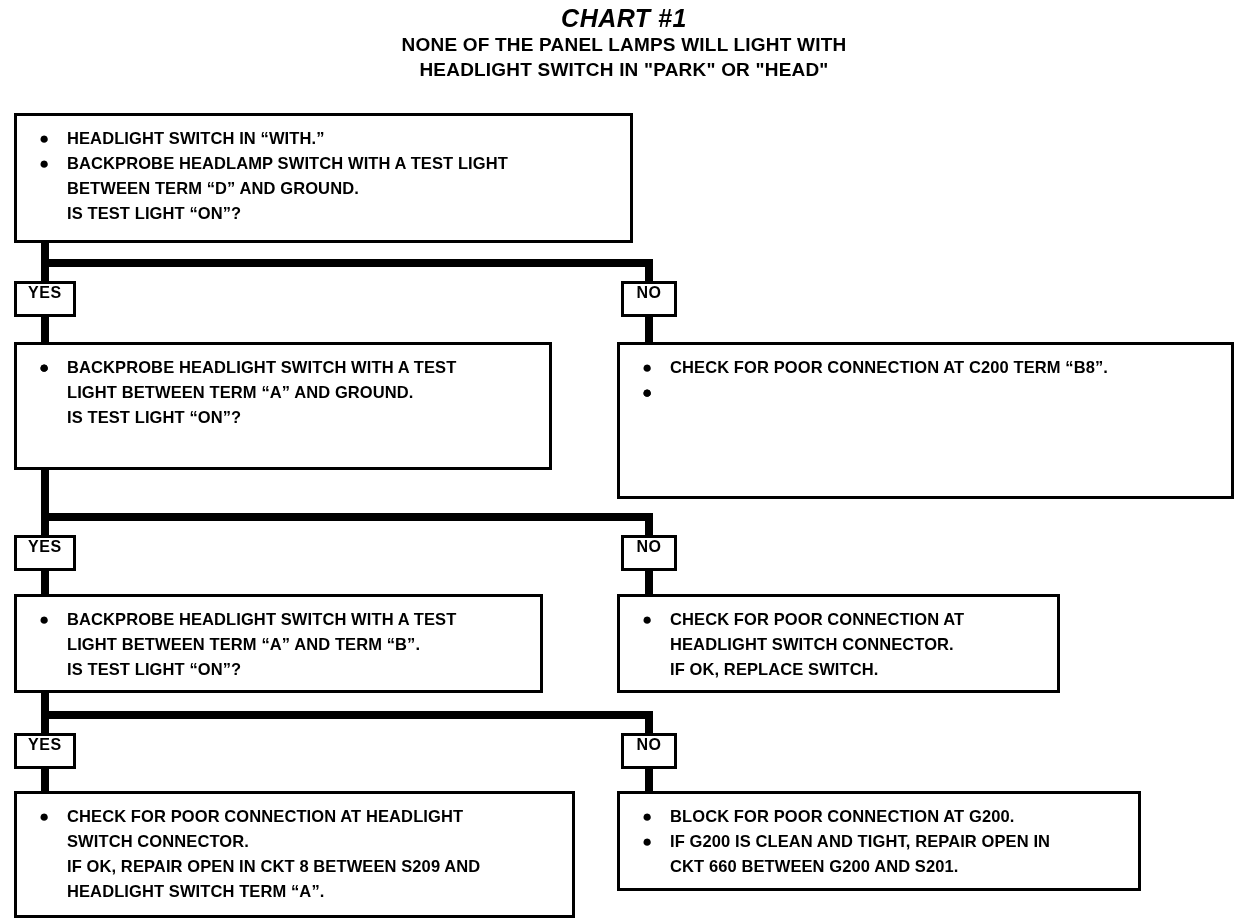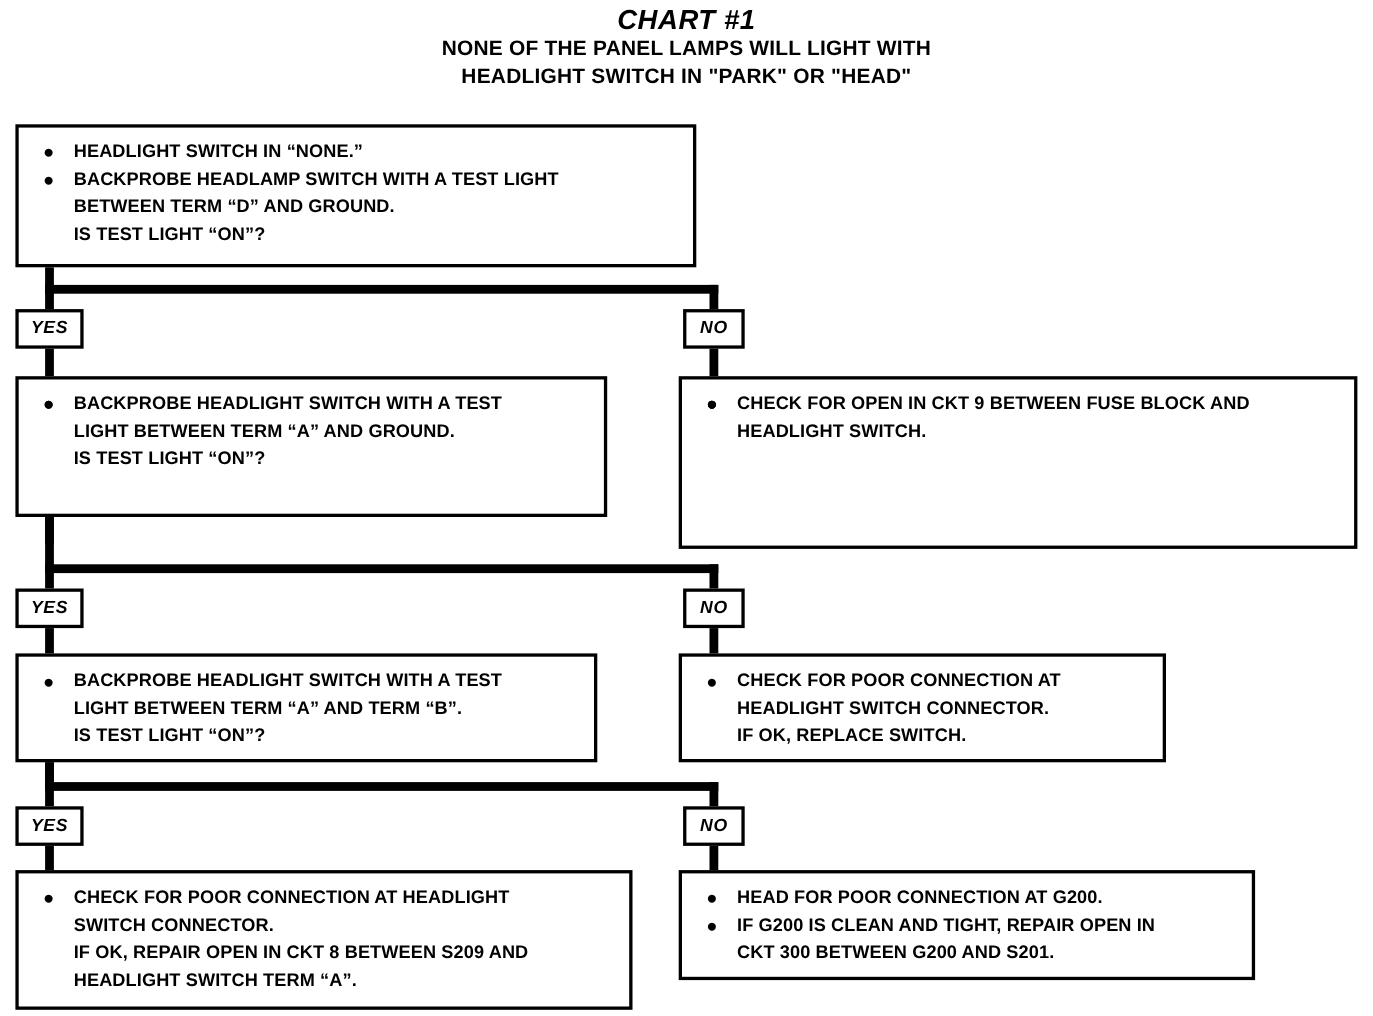--- a/index.html
+++ b/index.html
@@ -74,27 +74,26 @@
   }
 
   
   .decision-label {
     position: absolute;
     border: 3px solid #000000;
     background: #ffffff;
     box-sizing: border-box;
     height: 36px;
     display: flex;
-    align-items: center;
+    align-items: flex-start;
     justify-content: center;
     font-size: 16px;
     font-weight: bold;
     letter-spacing: 0.6px;
     z-index: 3;
-    font-style: italic;
   }
   .decision-label.yes { width: 62px; }
   .decision-label.no  { width: 56px; }
 
   
   .conn {
     position: absolute;
     background: #000000;
     z-index: 1;
   }
@@ -131,40 +130,39 @@
 
   <div class="conn" style="left:41px; top:693px; width:8px; height:22px;"></div>
   <div class="conn" style="left:41px; top:711px; width:612px; height:8px;"></div>
   <div class="conn" style="left:41px; top:693px; width:8px; height:44px;"></div>
   <div class="conn" style="left:645px; top:711px; width:8px; height:26px;"></div>
   <div class="conn" style="left:41px; top:769px; width:8px; height:22px;"></div>
   <div class="conn" style="left:645px; top:769px; width:8px; height:22px;"></div>
 
   <div class="node" style="left:14px; top:113px; width:619px; height:130px;">
     <ul>
-      <li><span class="bullet">●</span><span>HEADLIGHT SWITCH IN “NONE.”</span></li>
+      <li><span class="bullet">●</span><span>HEADLIGHT SWITCH IN “WITH.”</span></li>
       <li><span class="bullet">●</span><span>BACKPROBE HEADLAMP SWITCH WITH A TEST LIGHT
 BETWEEN TERM “D” AND GROUND.
 IS TEST LIGHT “ON”?</span></li>
     </ul>
   </div>
 
   <div class="decision-label yes" style="left:14px; top:281px;">
     <span>YES</span>
   </div>
   <div class="decision-label no" style="left:621px; top:281px;">
     <span>NO</span>
   </div>
 
   <div class="node" style="left:617px; top:342px; width:617px; height:157px;">
     <ul>
+      <li><span class="bullet">●</span><span>CHECK FOR POOR CONNECTION AT C200 TERM “B8”.</span></li>
       <li><span class="bullet">●</span></li>
       <li><span class="bullet">●</span></li>
-      <li><span class="bullet">●</span><span>CHECK FOR OPEN IN CKT 9 BETWEEN FUSE BLOCK AND
-HEADLIGHT SWITCH.</span></li>
     </ul>
   </div>
 
   <div class="node" style="left:14px; top:342px; width:538px; height:128px;">
     <ul>
       <li><span class="bullet">●</span></li>
       <li><span class="bullet">●</span><span>BACKPROBE HEADLIGHT SWITCH WITH A TEST
 LIGHT BETWEEN TERM “A” AND GROUND.
 IS TEST LIGHT “ON”?</span></li>
     </ul>
@@ -204,19 +202,19 @@
     <ul>
       <li><span class="bullet">●</span><span>CHECK FOR POOR CONNECTION AT HEADLIGHT
 SWITCH CONNECTOR.
 IF OK, REPAIR OPEN IN CKT 8 BETWEEN S209 AND
 HEADLIGHT SWITCH TERM “A”.</span></li>
     </ul>
   </div>
 
   <div class="node" style="left:617px; top:791px; width:524px; height:100px;">
     <ul>
-      <li><span class="bullet">●</span><span>HEAD FOR POOR CONNECTION AT G200.</span></li>
+      <li><span class="bullet">●</span><span>BLOCK FOR POOR CONNECTION AT G200.</span></li>
       <li><span class="bullet">●</span><span>IF G200 IS CLEAN AND TIGHT, REPAIR OPEN IN
-CKT 300 BETWEEN G200 AND S201.</span></li>
+CKT 660 BETWEEN G200 AND S201.</span></li>
     </ul>
   </div>
 
 </div>
 
 </body></html>

